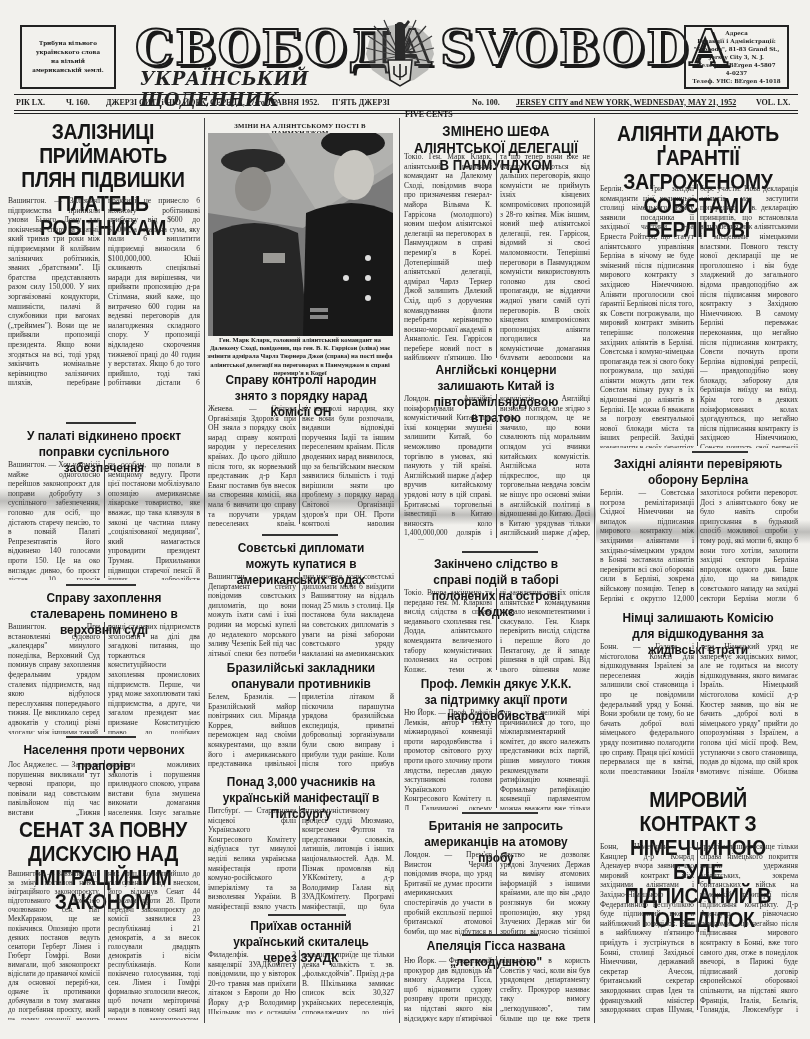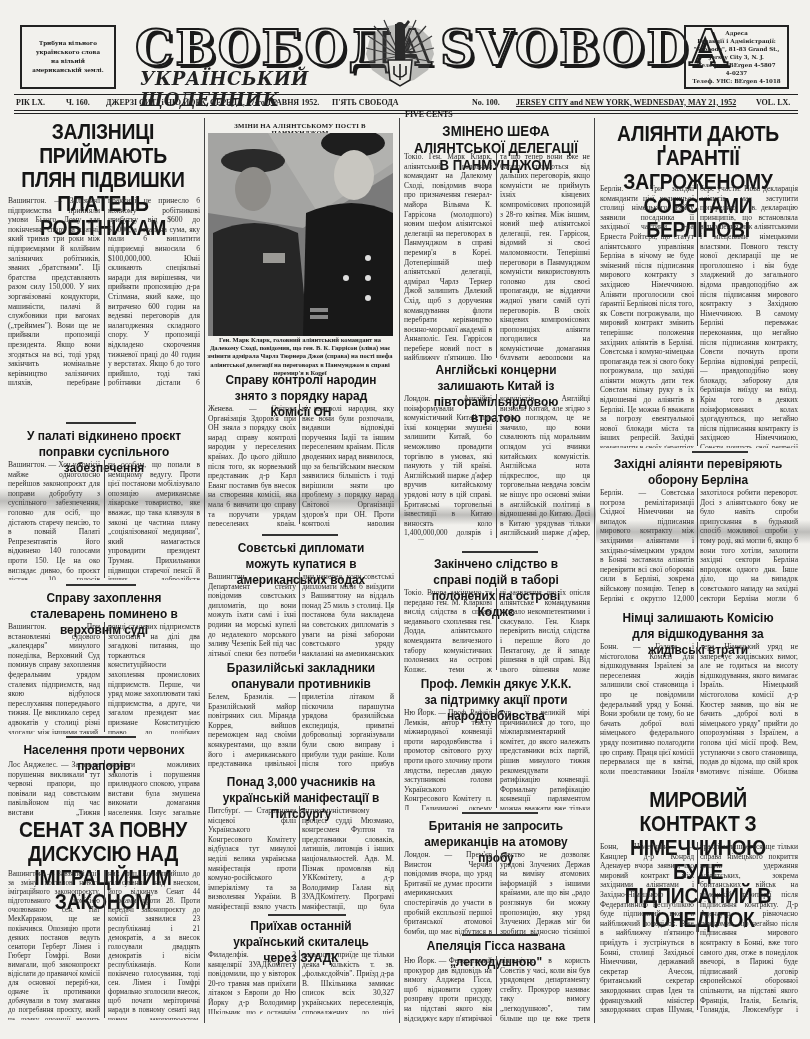--- a/index.html
+++ b/index.html
@@ -105,21 +105,21 @@
     <span>Телефон: BErgen 4-5807</span>
     <span>4-0237</span>
     <span>Телеф. УНС: BErgen 4-1018</span>
   </div>
 
   <div class="dateline-rule" style="top:94px;"></div>
   <div class="dateline">
     <span style="left:0;text-align:right;">РІК LX.</span>
     <span style="left:50px;">Ч. 160.</span>
     <span style="left:90px;">ДЖЕРЗІ СИТІ і НЮ ЙОРК, СЕРЕДА, 27-го ТРАВНЯ 1952.</span>
-    <span style="left:316px;">П'ЯТЬ СВОБОДА</span>
+    <span style="left:316px;">П'ЯТЬ ДЖЕРЗІ</span>
     <span style="left:389px;margin-top:24px;">FIVE CENTS</span>
     <span style="left:456px;">No. 100.</span>
     <span style="left:500px;text-decoration:underline;">JERSEY CITY and NEW YORK, WEDNESDAY, MAY 21, 1952</span>
     <span style="left:740px;">VOL. LX.</span>
   </div>
   <div class="dateline-rule" style="top:110px;"></div>
   <div class="dateline-rule" style="top:113px; border-top-width:1px;"></div>
 
   <div class="col-rule" style="left:204px; top:118px; height:905px;"></div>
   <div class="col-rule" style="left:399px; top:118px; height:905px;"></div>

